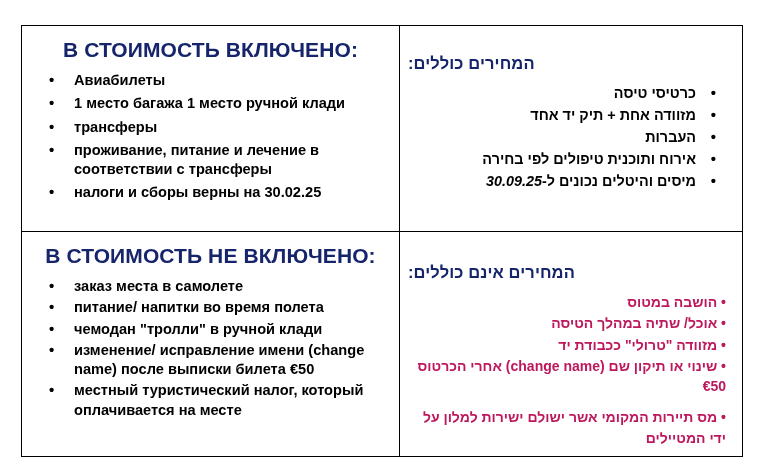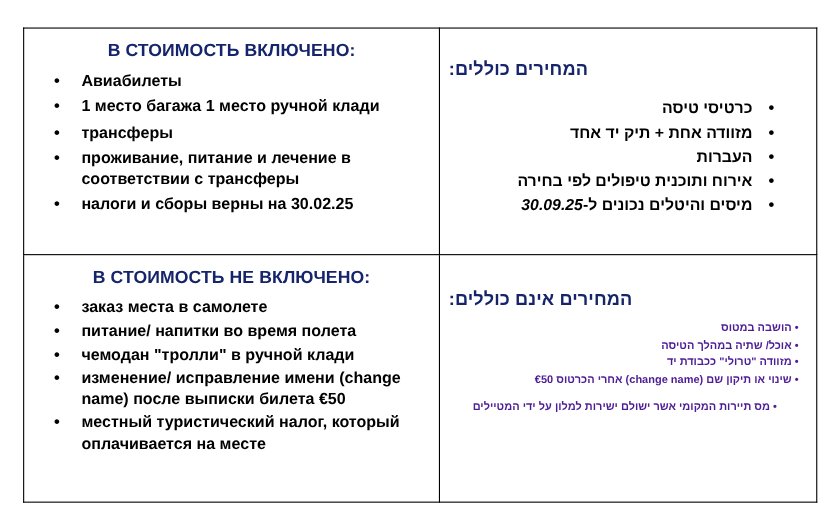--- a/index.html
+++ b/index.html
@@ -43,21 +43,21 @@
     height: 100%;
   }
 
   
   .heading {
     font-weight: bold;
     color: #16256B;
     letter-spacing: 0.1px;
   }
   .heading-ru {
-    font-size: 16px;
+    font-size: 21px;
     text-align: center;
     margin: 5px 0 9px 0;
   }
   .heading-he {
     font-size: 16.5px;
     text-align: left;
     direction: rtl;
     margin: 21px 10px 10px 0;
   }
   .heading-he.tight { margin-top: 24px; }
@@ -84,21 +84,21 @@
     top: -1px;
     font-size: 15px;
     line-height: 1.32;
     color: #000000;
   }
   ul.ru-list.spaced > li { margin-bottom: 4px; }
 
   
   ul.he-list {
     list-style: none;
-    margin: 16px;
+    margin: 4px;
     padding: 0 8px 0 0;
     direction: rtl;
   }
   ul.he-list > li {
     position: relative;
     font-size: 14.4px;
     font-weight: bold;
     color: #000000;
     line-height: 1.45;
     padding-right: 26px;
@@ -116,28 +116,28 @@
   .date-tail { margin-left: 11px; font-style: italic; }
 
   
   ul.he-list-inline {
     list-style: none;
     margin: 0;
     padding: 0 8px 0 2px;
     direction: rtl;
   }
   ul.he-list-inline > li {
-    font-size: 10px;
-    font-weight: bold;
-    color: #4c1d95;
+    font-size: 14px;
+    font-weight: bold;
+    color: #be185d;
     line-height: 1.45;
     text-align: right;
     margin-bottom: 1px;
   }
-  ul.he-list-inline > li.gap-before { margin-top: 11px; text-align: center; }
+  ul.he-list-inline > li.gap-before { margin-top: 11px; }
 </style>
 </head>
 <body>
 
 <table id="price-table">
   <tbody>
     <tr class="row-top">
 
       <td class="col-ru">
         <div class="cell-inner">

